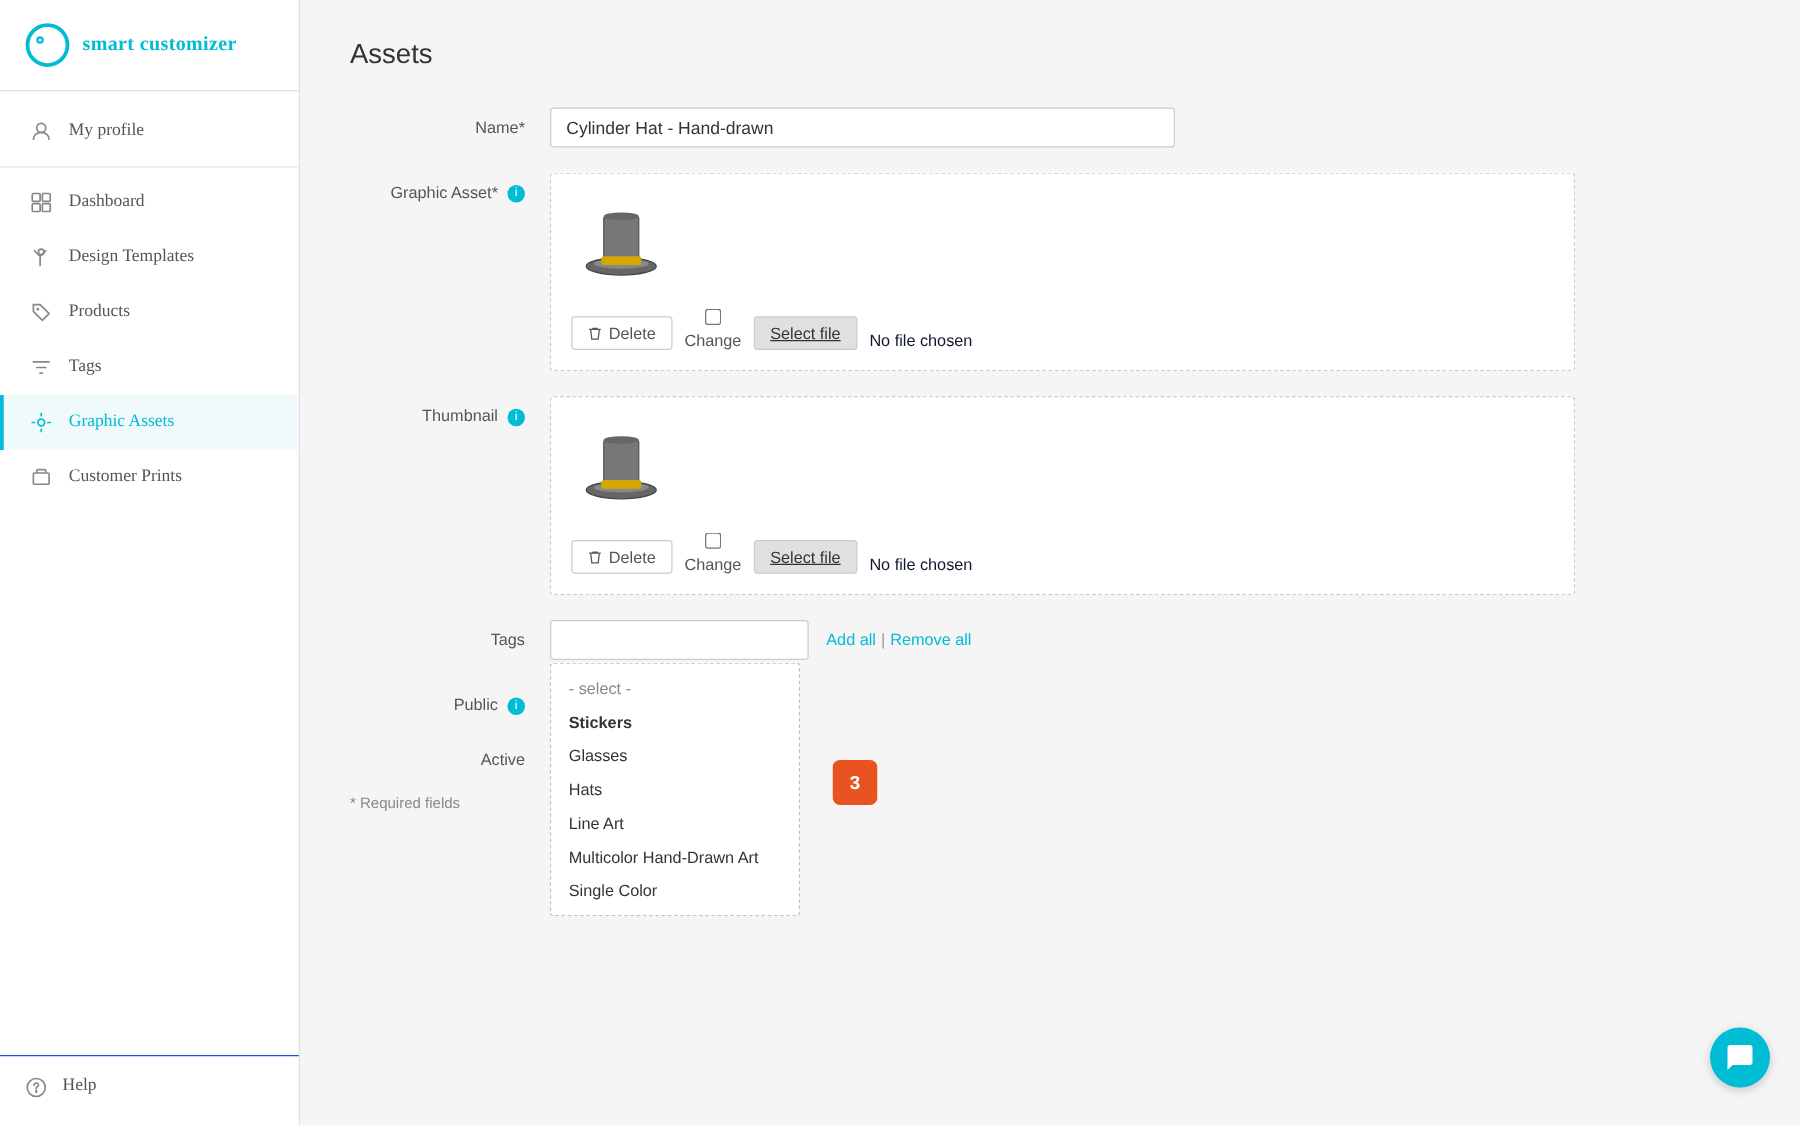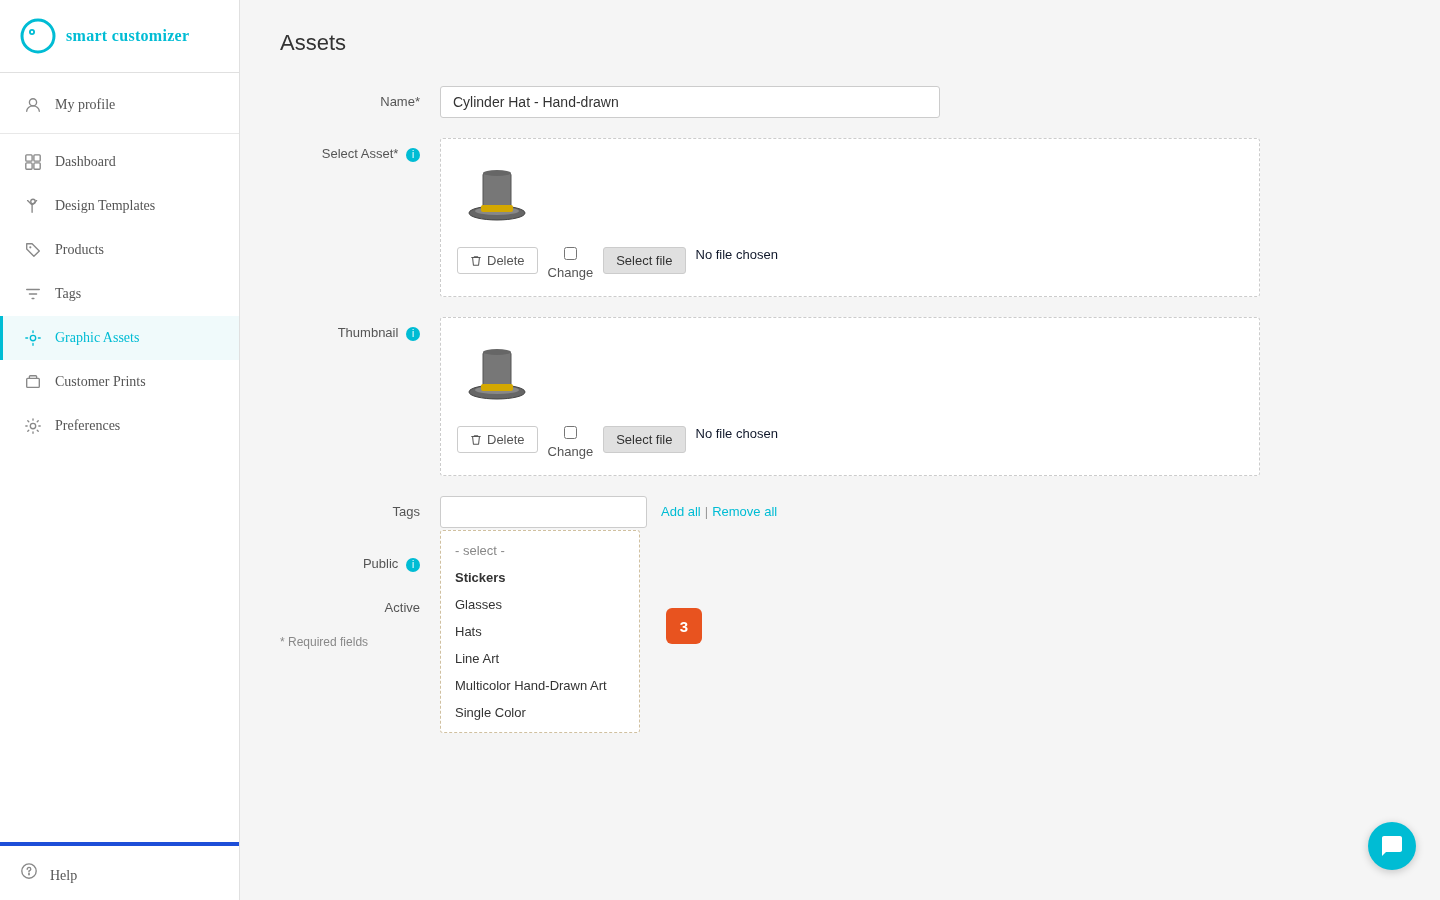--- a/index.html
+++ b/index.html
@@ -46,23 +46,23 @@
       color: #555;
       font-size: 14px;
       transition: background 0.15s;
       border-left: 3px solid transparent;
     }
     .nav-item.active { color: #00bcd4; border-left: 3px solid #00bcd4; background: #f0fafb; }
     .nav-item .nav-icon { width: 20px; height: 20px; display: flex; align-items: center; justify-content: center; }
     .nav-divider { border: none; border-top: 1px solid #e8e8e8; margin: 6px 0; }
     .sidebar-help {
       padding: 16px 20px;
-      border-top: 4px solid #1d4ed8;
-      display: flex;
-      align-items: flex-end;
+      border-top: 1px solid #1d4ed8;
+      display: flex;
+      align-items: flex-start;
       gap: 12px;
       cursor: pointer;
       color: #555;
       font-size: 14px;
     }
 
     
     .main-content {
       flex: 1;
       padding: 30px 40px;
@@ -129,21 +129,21 @@
     }
     .asset-image-area {
       display: flex;
       align-items: center;
       justify-content: flex-start;
       margin-bottom: 12px;
     }
     .hat-svg { width: 80px; height: 80px; }
     .asset-controls {
       display: flex;
-      align-items: flex-start;
+      align-items: flex-end;
       gap: 10px;
       flex-wrap: wrap;
     }
     .btn-delete {
       display: flex;
       align-items: center;
       gap: 5px;
       padding: 5px 12px;
       background: #fff;
       border: 1px solid #ccc;
@@ -162,20 +162,21 @@
       flex-direction: column;
     }
     .btn-select-file {
       padding: 5px 12px;
       background: #e0e0e0;
       border: 1px solid #ccc;
       border-radius: 3px;
       cursor: pointer;
       font-size: 13px;
       color: #333;
+      text-decoration: underline;
     }
     .no-file-text {
       font-size: 13px;
       color: #0f172a;
     }
 
     
     .tags-input-wrap {
       position: relative;
       max-width: 500px;
@@ -350,29 +351,20 @@
     </div>
     <div class="nav-item">
       <span class="nav-icon">
         <svg width="18" height="18" viewBox="0 0 20 20" fill="none">
             <rect x="3" y="6" width="14" height="10" rx="1" stroke="#888" stroke-width="1.5"></rect>
             <path d="M6 6V4a1 1 0 011-1h6a1 1 0 011 1v2" stroke="#888" stroke-width="1.5"></path>
           </svg>
       </span>
       <span>Customer Prints</span>
     </div>
-    <div class="nav-item">
-      <span class="nav-icon">
-        <svg width="18" height="18" viewBox="0 0 20 20" fill="none">
-            <circle cx="10" cy="10" r="3" stroke="#888" stroke-width="1.5"></circle>
-            <path d="M10 2v1.5M10 16.5V18M2 10h1.5M16.5 10H18M4.2 4.2l1.1 1.1M14.7 14.7l1.1 1.1M4.2 15.8l1.1-1.1M14.7 5.3l1.1-1.1" stroke="#888" stroke-width="1.5" stroke-linecap="round"></path>
-          </svg>
-      </span>
-      <span>Preferences</span>
-    </div>
   </nav>
   <div class="sidebar-help">
     <span class="nav-icon">
       <svg width="18" height="18" viewBox="0 0 20 20" fill="none">
           <circle cx="10" cy="10" r="8" stroke="#888" stroke-width="1.5"></circle>
           <path d="M10 13v1" stroke="#888" stroke-width="2" stroke-linecap="round"></path>
           <path d="M8 8c0-1.1.9-2 2-2s2 .9 2 2c0 1.1-1 1.5-2 2v1" stroke="#888" stroke-width="1.5" stroke-linecap="round"></path>
         </svg>
     </span>
     <span>Help</span>
@@ -384,21 +376,21 @@
 
   <div class="form-row">
     <label class="form-label">Name*</label>
     <div class="form-field">
       <input class="text-input" type="text" value="Cylinder Hat - Hand-drawn" style="">
     </div>
   </div>
 
   <div class="form-row">
     <label class="form-label">
-      <span>Select Asset*</span>
+      <span>Graphic Asset*</span>
       <span class="info-icon">i</span>
     </label>
     <div class="form-field">
       <div class="asset-box">
         <div class="asset-image-area">
 
           <svg class="hat-svg" viewBox="0 0 80 80">
             <ellipse cx="40" cy="58" rx="28" ry="7" fill="#666" stroke="#444" stroke-width="1"></ellipse>
             <rect x="26" y="18" width="28" height="38" rx="2" fill="#777" stroke="#555" stroke-width="1"></rect>
             <ellipse cx="40" cy="56" rx="22" ry="4" fill="#888"></ellipse>

